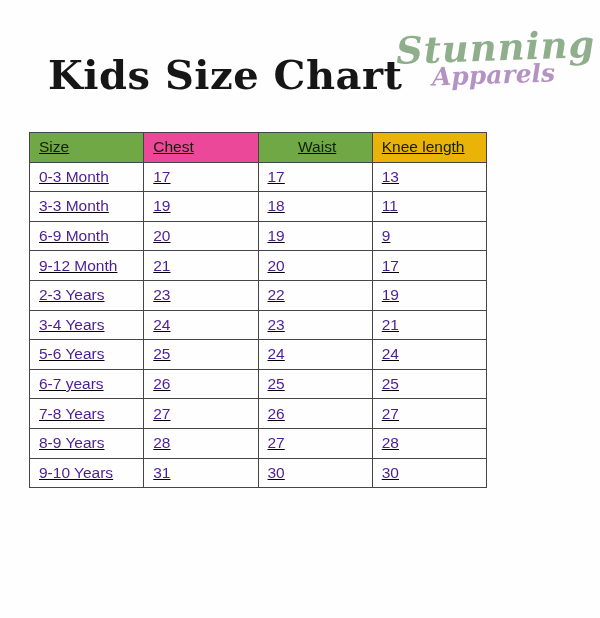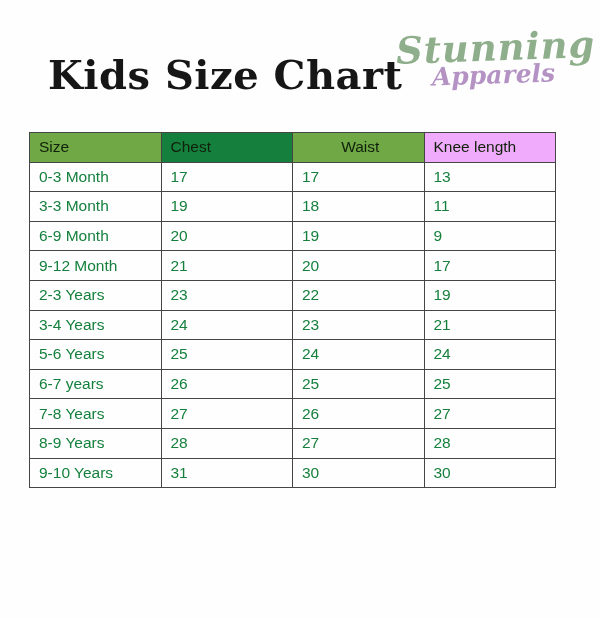--- a/index.html
+++ b/index.html
@@ -41,29 +41,30 @@
     font-size:25px;
     font-weight:700;
     display:block;
     margin-top:-4px;
     padding-left:30px;
     transform:rotate(-2deg);
   }
   table.size-table {
     position:absolute;
     left:29px; top:132px;
-    width:527px;
+    width:458px;
     border-collapse:collapse;
     table-layout:fixed;
+    text-decoration:underline;
   }
   .size-table th, .size-table td {
     border:1.5px solid #454545;
     height:29.6px;
     font-size:15.5px;
-    color:#15803d;
+    color:#4c1d95;
     text-align:left;
     padding:0 0 0 9px;
     vertical-align:middle;
     font-weight:400;
     overflow:hidden;
     white-space:nowrap;
   }
   .size-table th {
     color:#10200a;
   }
@@ -78,23 +79,23 @@
 
   <div class="logo">
     <span class="logo-line1" style="color: rgb(143, 174, 139);">Stunning</span>
     <span class="logo-line2" style="color: rgb(180, 147, 196);">Apparels</span>
   </div>
 
   <table class="size-table" id="size-table">
     <thead>
       <tr>
           <th style="background: rgb(111, 168, 69);">Size</th>
-          <th style="background: #15803d;">Chest</th>
+          <th style="background: #ec4899;">Chest</th>
           <th class="center" style="background: rgb(111, 168, 69);">Waist</th>
-          <th style="background: #f0abfc;">Knee length</th>
+          <th style="background: #eab308;">Knee length</th>
         </tr>
     </thead>
     <tbody>
         <tr>
           <td>0-3 Month</td>
           <td>17</td>
           <td>17</td>
           <td>13</td>
         </tr>
         <tr>

